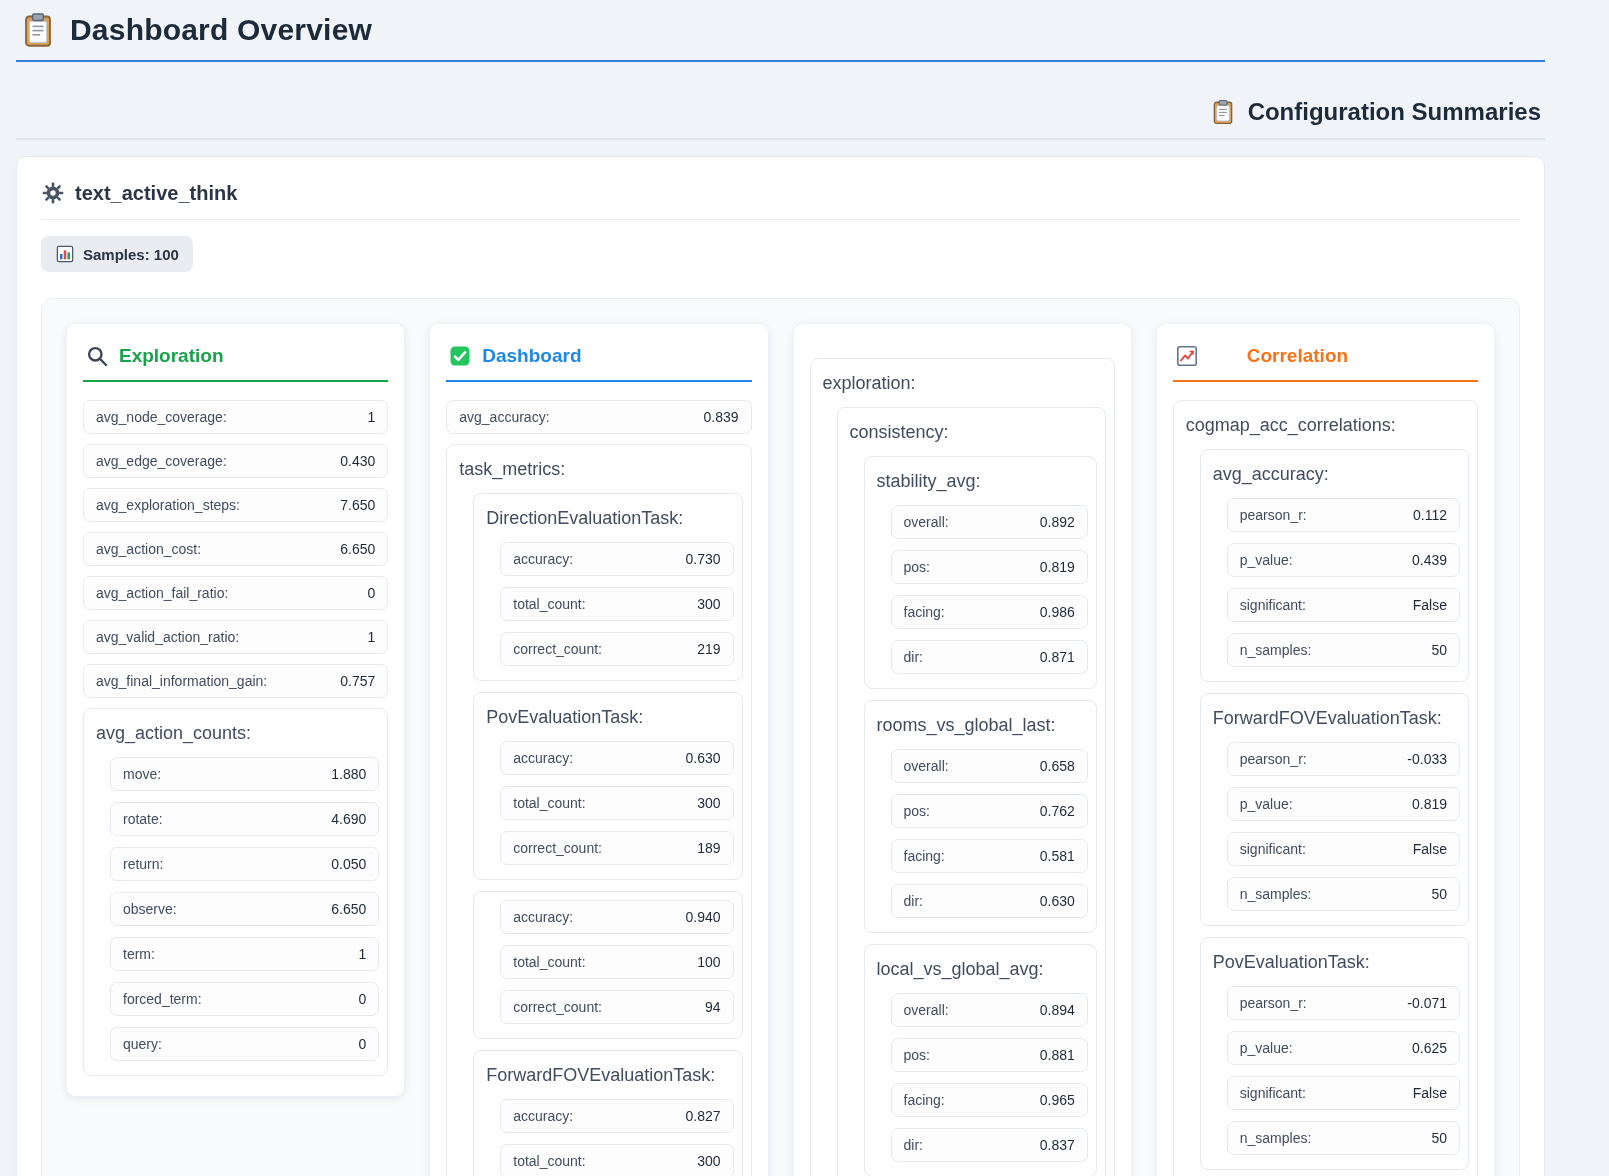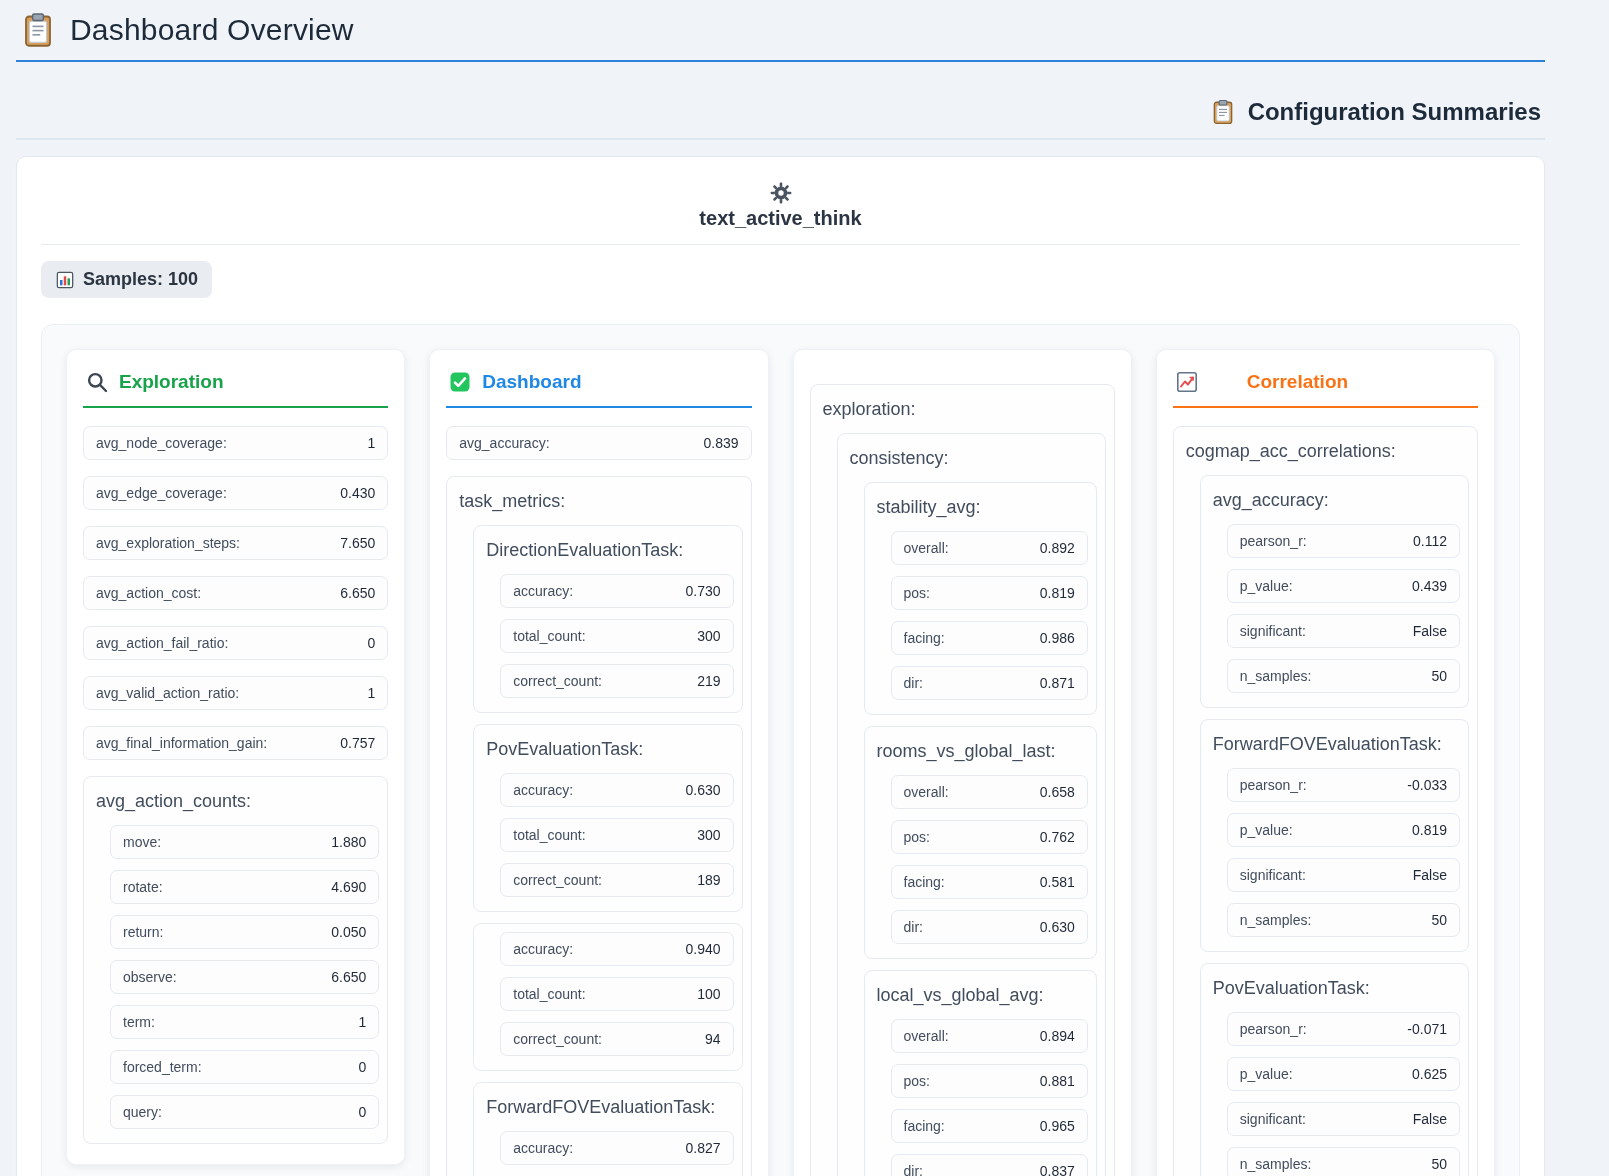--- a/index.html
+++ b/index.html
@@ -5,55 +5,55 @@
   * { margin:0; padding:0; box-sizing:border-box; }
   html, body { width:1609px; height:1176px; overflow:hidden; }
   body {
     background:#f0f4f8;
     font-family:"Liberation Sans","DejaVu Sans",sans-serif;
     color:#1f2937;
   }
   .page { padding:8px 64px 40px 16px; }
 
   .page-header { display:flex; align-items:center; gap:14px; padding:4px 4px 0; }
-  .page-title { font-size:30px; font-weight:400; color:#1c2a3a; letter-spacing:.2px; }
+  .page-title { font-size:30px; font-weight:700; color:#1c2a3a; letter-spacing:.2px; }
   .rule { border:none; }
   .rule-blue { height:2px; background:#2f80d8; margin-top:12px; }
   .rule-light { height:2px; background:#dde5ee; margin-top:12px; }
 
   .section-header { display:flex; align-items:center; gap:12px; margin-top:36px; padding:0 4px;justify-content:flex-end; }
   .section-title { font-size:24px; font-weight:700; color:#1c2a3a; }
 
   .config-card {
     margin-top:16px; background:#ffffff;
     border:1px solid #e3e9f0; border-radius:10px;
     padding:24px 24px 28px; box-shadow:0 1px 2px rgba(16,24,40,.04);
   }
-  .config-header { display:flex; align-items:center; gap:2px; padding-bottom:14px; border-bottom:1px solid #e6ebf2;flex-direction:column; }
+  .config-header { display:flex; align-items:center; gap:10px; padding-bottom:14px; border-bottom:1px solid #e6ebf2; }
   .config-name { font-size:20px; font-weight:600; color:#2b3544; }
 
   .samples-badge {
     display:inline-flex; align-items:center; gap:8px; margin-top:16px;
     background:#e9edf2; border-radius:8px; padding:8px 14px;
-    font-size:18px; font-weight:700; color:#2b3440;
+    font-size:15px; font-weight:700; color:#2b3440;
   }
 
   .columns {
     display:flex; gap:24px; align-items:flex-start; margin-top:26px;
     background:#f8fafc; border:1px solid #eaeff5; border-radius:12px; padding:24px;
   }
   .col-card {
     flex:1 1 0; min-width:0; background:#fff;
     border:1px solid #eef2f6; border-radius:10px; padding:16px;
     box-shadow:0 2px 8px rgba(15,23,42,.08);
   }
   .col-head { display:flex; align-items:center; gap:10px; padding:4px 2px 12px; border-bottom:2px solid #d946ef; }
   .col-title { font-size:19px; font-weight:700; }
   .col-body { padding-top:18px; }
-  .col-body > * { margin-bottom:16px; }
+  .col-body > * { margin-bottom:10px; }
   .col-body > *:last-child { margin-bottom:4px; }
 
   .kv-row {
     display:flex; justify-content:space-between; align-items:center; gap:10px;
     background:#fdfdfe; border:1px solid #e5eaf0; border-radius:7px;
     padding:8px 12px; font-size:14px;
   }
   .kv-key { color:#414d5d; white-space:nowrap; overflow:hidden; text-overflow:ellipsis; }
   .kv-value { color:#1f2937; text-align:right; white-space:nowrap; }
 

